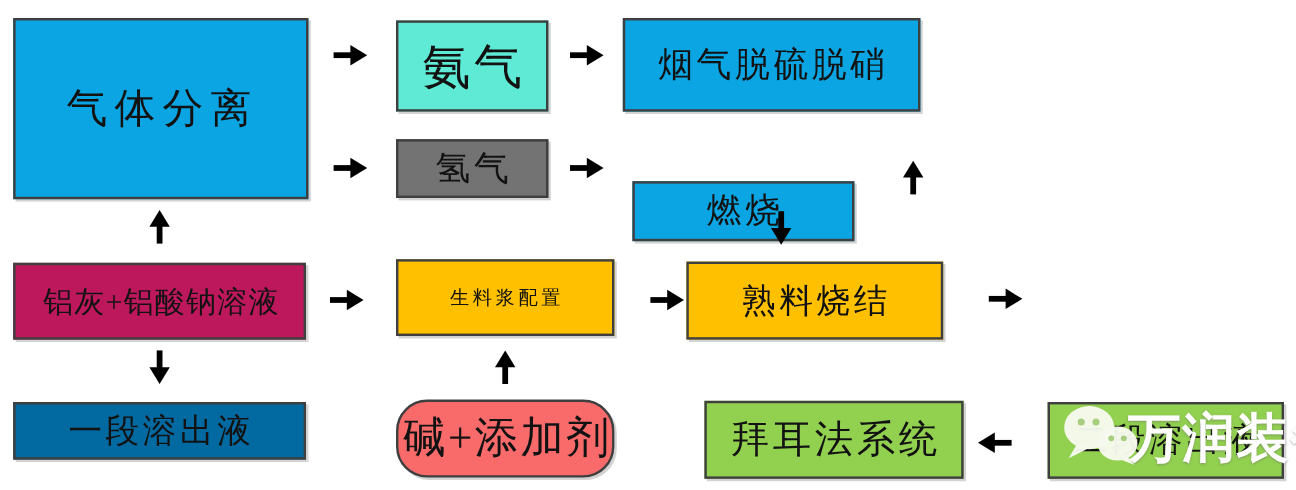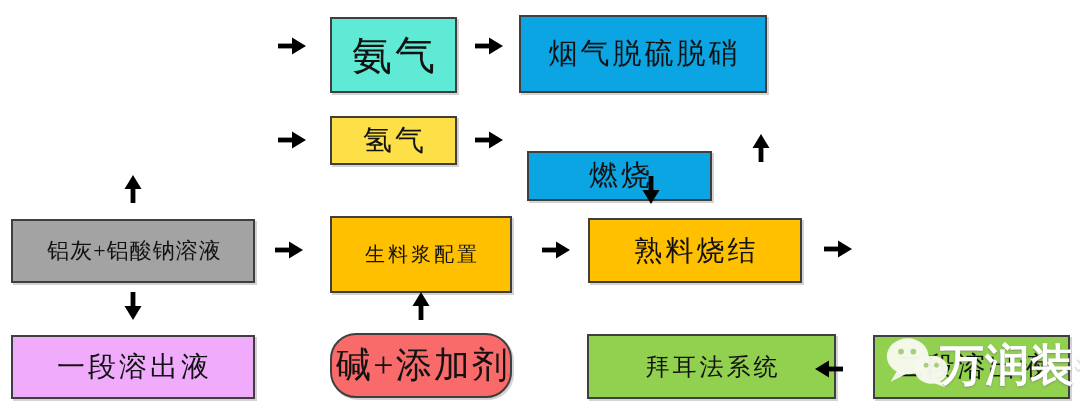--- a/index.html
+++ b/index.html
@@ -65,32 +65,33 @@
     letter-spacing: 1px;
     white-space: nowrap;
     text-shadow: 0 1px 2px rgba(110,110,110,0.55);
   }
 </style>
 </head>
 <body>
 
 <div class="canvas">
 
+  <div class="node" style="left: 11px; top: 15px; width: 246px; height: 151px; font-size: 34px; letter-spacing: 6px; background: rgb(10, 165, 226);">气体分离</div>
   <div class="node" style="left: 330px; top: 17px; width: 127px; height: 76px; font-size: 40px; background: #5eead4;">氨气</div>
   <div class="node" style="left: 519px; top: 15px; width: 248px; height: 78px; font-size: 29px; background: rgb(10, 165, 226);">烟气脱硫脱硝</div>
-  <div class="node" style="left: 330px; top: 116px; width: 127px; height: 49px; font-size: 29px; background: #fde047;">氢气</div>
+  <div class="node" style="left: 330px; top: 116px; width: 127px; height: 49px; font-size: 29px; background: #737373;">氢气</div>
   <div class="node" style="left: 527px; top: 115px; width: 185px; height: 50px; font-size: 29px; background: rgb(10, 165, 226); margin-top: 36px;">燃烧</div>
 
-  <div class="node" style="left: 11px; top: 219px; width: 244px; height: 64px; font-size: 22px; letter-spacing: 1px; background: #a3a3a3;">铝灰+铝酸钠溶液</div>
-  <div class="node" style="left: 330px; top: 216px; width: 182px; height: 77px; font-size: 20px; background: rgb(255, 192, 0);">生料浆配置</div>
-  <div class="node" style="left: 588px; top: 218px; width: 214px; height: 65px; font-size: 28px; background: rgb(255, 192, 0);">熟料烧结</div>
+  <div class="node" style="left: 11px; top: 219px; width: 244px; height: 64px; font-size: 25px; letter-spacing: 1px; background: #be185d;">铝灰+铝酸钠溶液</div>
+  <div class="node" style="left: 330px; top: 216px; width: 182px; height: 64px; font-size: 16px; background: rgb(255, 192, 0);">生料浆配置</div>
+  <div class="node" style="left: 572px; top: 218px; width: 214px; height: 65px; font-size: 28px; background: rgb(255, 192, 0);">熟料烧结</div>
 
-  <div class="node" style="left: 11px; top: 335px; width: 244px; height: 64px; font-size: 28px; background: #f0abfc;">一段溶出液</div>
+  <div class="node" style="left: 11px; top: 335px; width: 244px; height: 48px; font-size: 28px; background: #0369a1;">一段溶出液</div>
   <div class="node" style="left: 330px; top: 333px; width: 182px; height: 65px; font-size: 36px; letter-spacing: 2px; background: rgb(249, 107, 107); border-radius: 26px;">碱+添加剂</div>
-  <div class="node" style="left: 587px; top: 334px; width: 249px; height: 65px; font-size: 24px; background: rgb(146, 208, 80);">拜耳法系统</div>
+  <div class="node" style="left: 587px; top: 334px; width: 216px; height: 65px; font-size: 32px; background: rgb(146, 208, 80);">拜耳法系统</div>
   <div class="node" style="left: 873px; top: 335px; width: 197px; height: 64px; font-size: 28px; background: rgb(146, 208, 80);">二段溶出液</div>
 
   <div class="arrow dir-right" style="left:277px; top:37px;">
       <svg viewBox="0 0 30 18">
         <rect x="1" y="6.6" width="15" height="4.8" fill="currentColor"></rect>
         <polygon points="15,0.5 29,9 15,17.5" fill="currentColor"></polygon>
       </svg>
     </div>
   <div class="arrow dir-right" style="left:474px; top:37px;">
       <svg viewBox="0 0 30 18">

